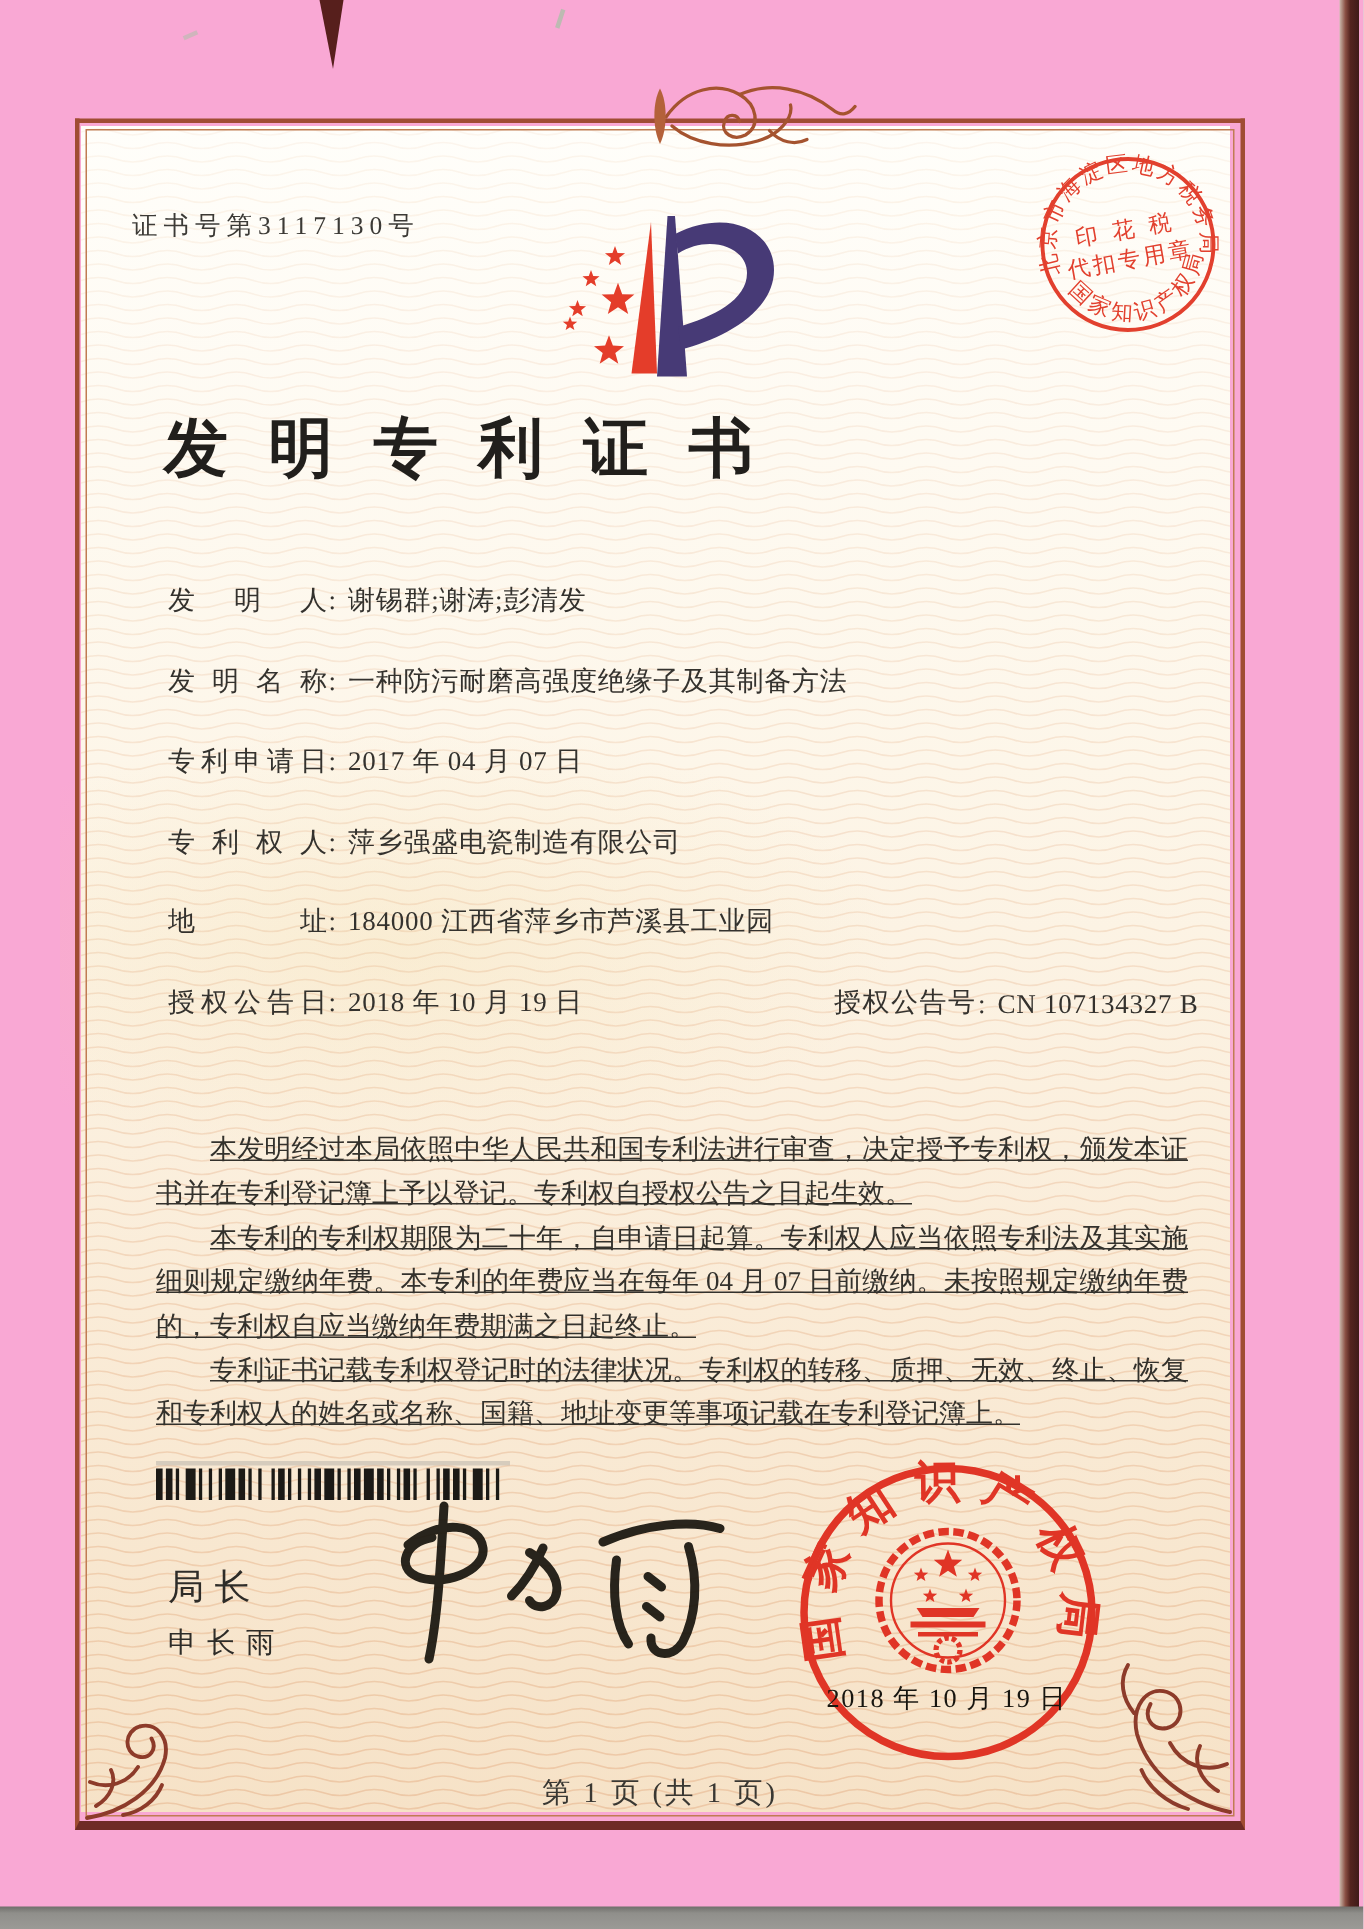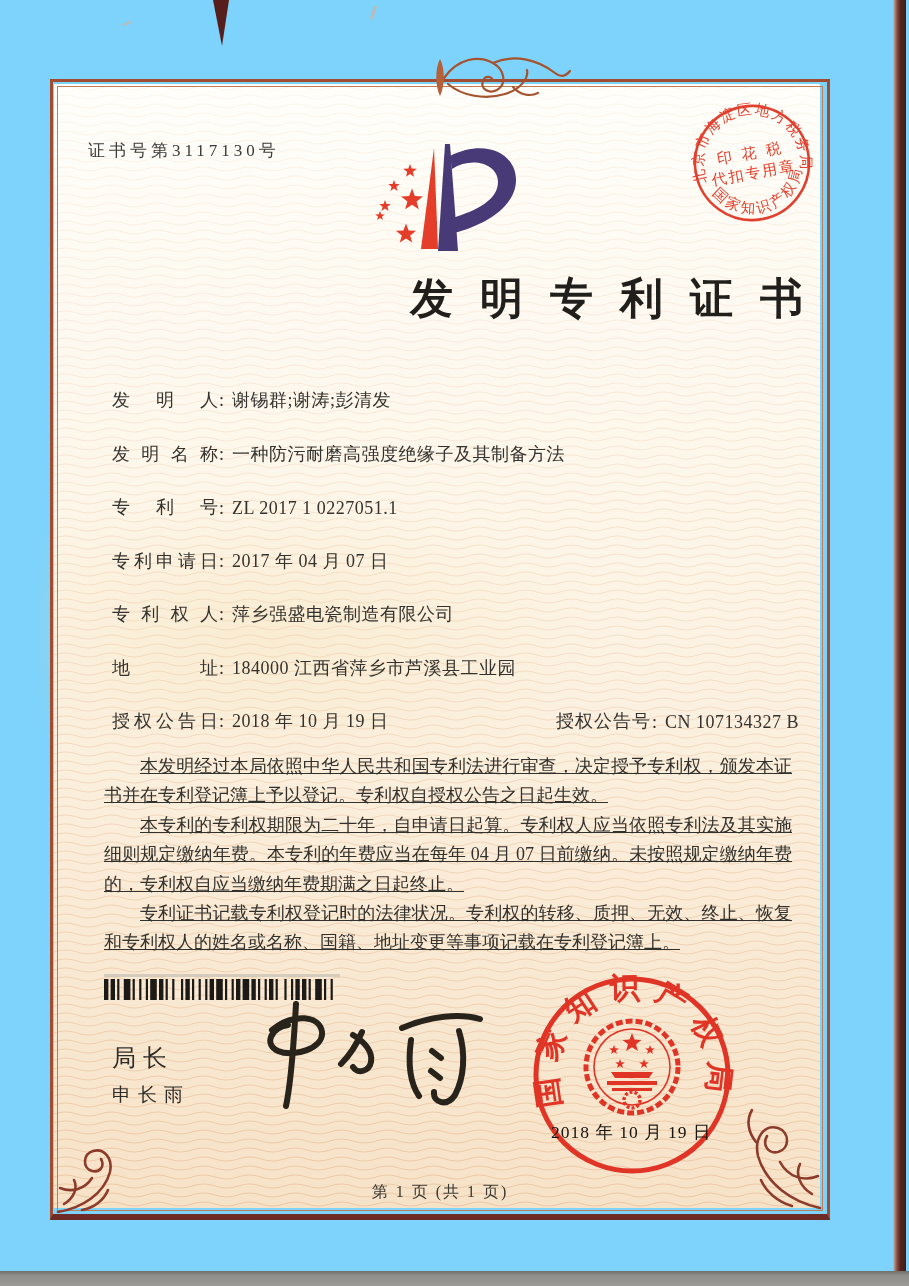--- a/index.html
+++ b/index.html
@@ -1,16 +1,16 @@
 <!DOCTYPE html>
 <html><head>
 <meta charset="utf-8">
 <style>
   html,body{margin:0;padding:0;background:#dddbd6;}
-  .page{position:relative;width:909px;height:1286px;margin:0 auto;background:#7dd3fc;overflow:hidden;
+  .page{position:relative;width:909px;height:1286px;margin:0 auto;background:#f9a8d4;overflow:hidden;
         font-family:"Liberation Serif","DejaVu Serif",serif;color:#34322e;}
   
   .edge-right{position:absolute;top:0;height:1274px;left:893px;width:13px;
       background:linear-gradient(to right,#cbb9ac 0,#8a5044 30%,#54241f 55%,#3f1b18 100%);}
   .edge-bottom{position:absolute;left:0;top:1271px;width:909px;height:15px;
       background:linear-gradient(#6f6e6a 0,#908f8b 30%,#9b9a96 100%);}
   .ribbon-mark{position:absolute;left:213px;top:0;width:0;height:0;
       border-top:46px solid #571f1c;border-left:9px solid transparent;border-right:7px solid transparent;}
   .scan-mark{position:absolute;background:#bdbab2;}
   .m1{left:372px;top:6px;width:3px;height:13px;transform:rotate(18deg);}
@@ -20,40 +20,40 @@
       border:3px solid #a04c33;border-bottom:6px solid #6e2b25;}
   .frame-inner{position:absolute;left:4px;top:4px;right:4px;bottom:3px;border:1.5px solid #c07c53;}
   .cert-bg{position:absolute;left:54px;top:84px;width:766px;height:1124px;
       background:linear-gradient(180deg,#fffefa 0%,#fdf6e9 38%,#faecd8 70%,#f6e2c7 100%);}
   .blotch{position:absolute;left:40px;top:480px;width:560px;height:300px;
       background:radial-gradient(ellipse at 40% 50%,rgba(240,214,150,.22),rgba(240,214,150,0) 70%);}
   svg{display:block;}
   svg text{font-family:"Liberation Serif","DejaVu Serif",serif;}
   
   .cert-no{position:absolute;left:88px;top:139px;font-size:17px;letter-spacing:4px;color:#3c3a36;}
-  .title{position:absolute;left:50px;top:270px;width:780px;text-align:right;
-      font-size:43px;font-weight:600;letter-spacing:27px;text-indent:27px;color:#211f1c;}
+  .title{position:absolute;left:50px;top:270px;width:780px;text-align:left;
+      font-size:43px;font-weight:600;letter-spacing:27px;text-indent:27px;color:#211f1c;padding-left:32px;}
   .fields{position:absolute;left:112px;top:388px;width:700px;font-size:18px;}
   .field-row{position:relative;height:22px;margin-bottom:31.5px;white-space:nowrap;}
   .flabel{display:inline-block;width:106px;text-align:justify;text-align-last:justify;vertical-align:bottom;}
   .fcolon{display:inline-block;margin:0 2px 0 1px;}
   .fvalue{display:inline-block;margin-left:6px;letter-spacing:.5px;}
   .pair-right{position:absolute;left:444px;top:0;}
   .pair-right .flabel{width:auto;text-align:left;text-align-last:left;letter-spacing:1px;}
   .paras{position:absolute;left:104px;top:752px;width:688px;font-size:18px;line-height:29.4px;
       text-align:justify;color:#33312c;}
   .paras p{margin:0;text-indent:2em;text-decoration:underline;}
   .barcode{position:absolute;left:104px;top:974px;}
   .signer-title{position:absolute;left:112px;top:1042px;font-size:24px;letter-spacing:7px;color:#2e2c28;}
   .signer-name{position:absolute;left:112px;top:1082px;font-size:19px;letter-spacing:7px;color:#2e2c28;}
   .signature{position:absolute;left:232px;top:998px;}
   .tax-stamp{position:absolute;left:690px;top:101px;transform:rotate(-10deg);}
   .seal{position:absolute;left:527px;top:969px;}
   .seal-date{position:absolute;left:551px;top:1120px;font-size:17.5px;letter-spacing:1px;color:#17150f;}
-  .footer{position:absolute;left:50px;top:1182px;width:780px;text-align:center;font-size:16px;
+  .footer{position:absolute;left:50px;top:1182px;width:780px;text-align:center;font-size:19px;
       letter-spacing:2px;color:#3a3833;}
   .dragon{position:absolute;left:308px;top:49px;}
   .corner-bl{position:absolute;left:52px;top:1138px;}
   .corner-br{position:absolute;left:728px;top:1102px;transform:scaleX(-1);}
   .logo{position:absolute;left:370px;top:138px;}
 </style>
 </head>
 <body>
 
 <div class="page">
@@ -266,23 +266,20 @@
   <div class="title">发明专利证书</div>
 
   <div class="fields">
     <div class="field-row">
       <span class="flabel">发明人</span><span class="fcolon">:</span><span class="fvalue">谢锡群;谢涛;彭清发</span>
     </div>
     <div class="field-row">
       <span class="flabel">发明名称</span><span class="fcolon">:</span><span class="fvalue">一种防污耐磨高强度绝缘子及其制备方法</span>
     </div>
     <div class="field-row">
-      <span class="flabel">专利号</span><span class="fcolon">:</span><span class="fvalue">ZL 2017 1 0227051.1</span>
-    </div>
-    <div class="field-row">
       <span class="flabel">专利申请日</span><span class="fcolon">:</span><span class="fvalue">2017 年 04 月 07 日</span>
     </div>
     <div class="field-row">
       <span class="flabel">专利权人</span><span class="fcolon">:</span><span class="fvalue">萍乡强盛电瓷制造有限公司</span>
     </div>
     <div class="field-row">
       <span class="flabel">地址</span><span class="fcolon">:</span><span class="fvalue">184000 江西省萍乡市芦溪县工业园</span>
     </div>
     <div class="field-row">
       <span class="flabel">授权公告日</span><span class="fcolon">:</span><span class="fvalue">2018 年 10 月 19 日</span>

